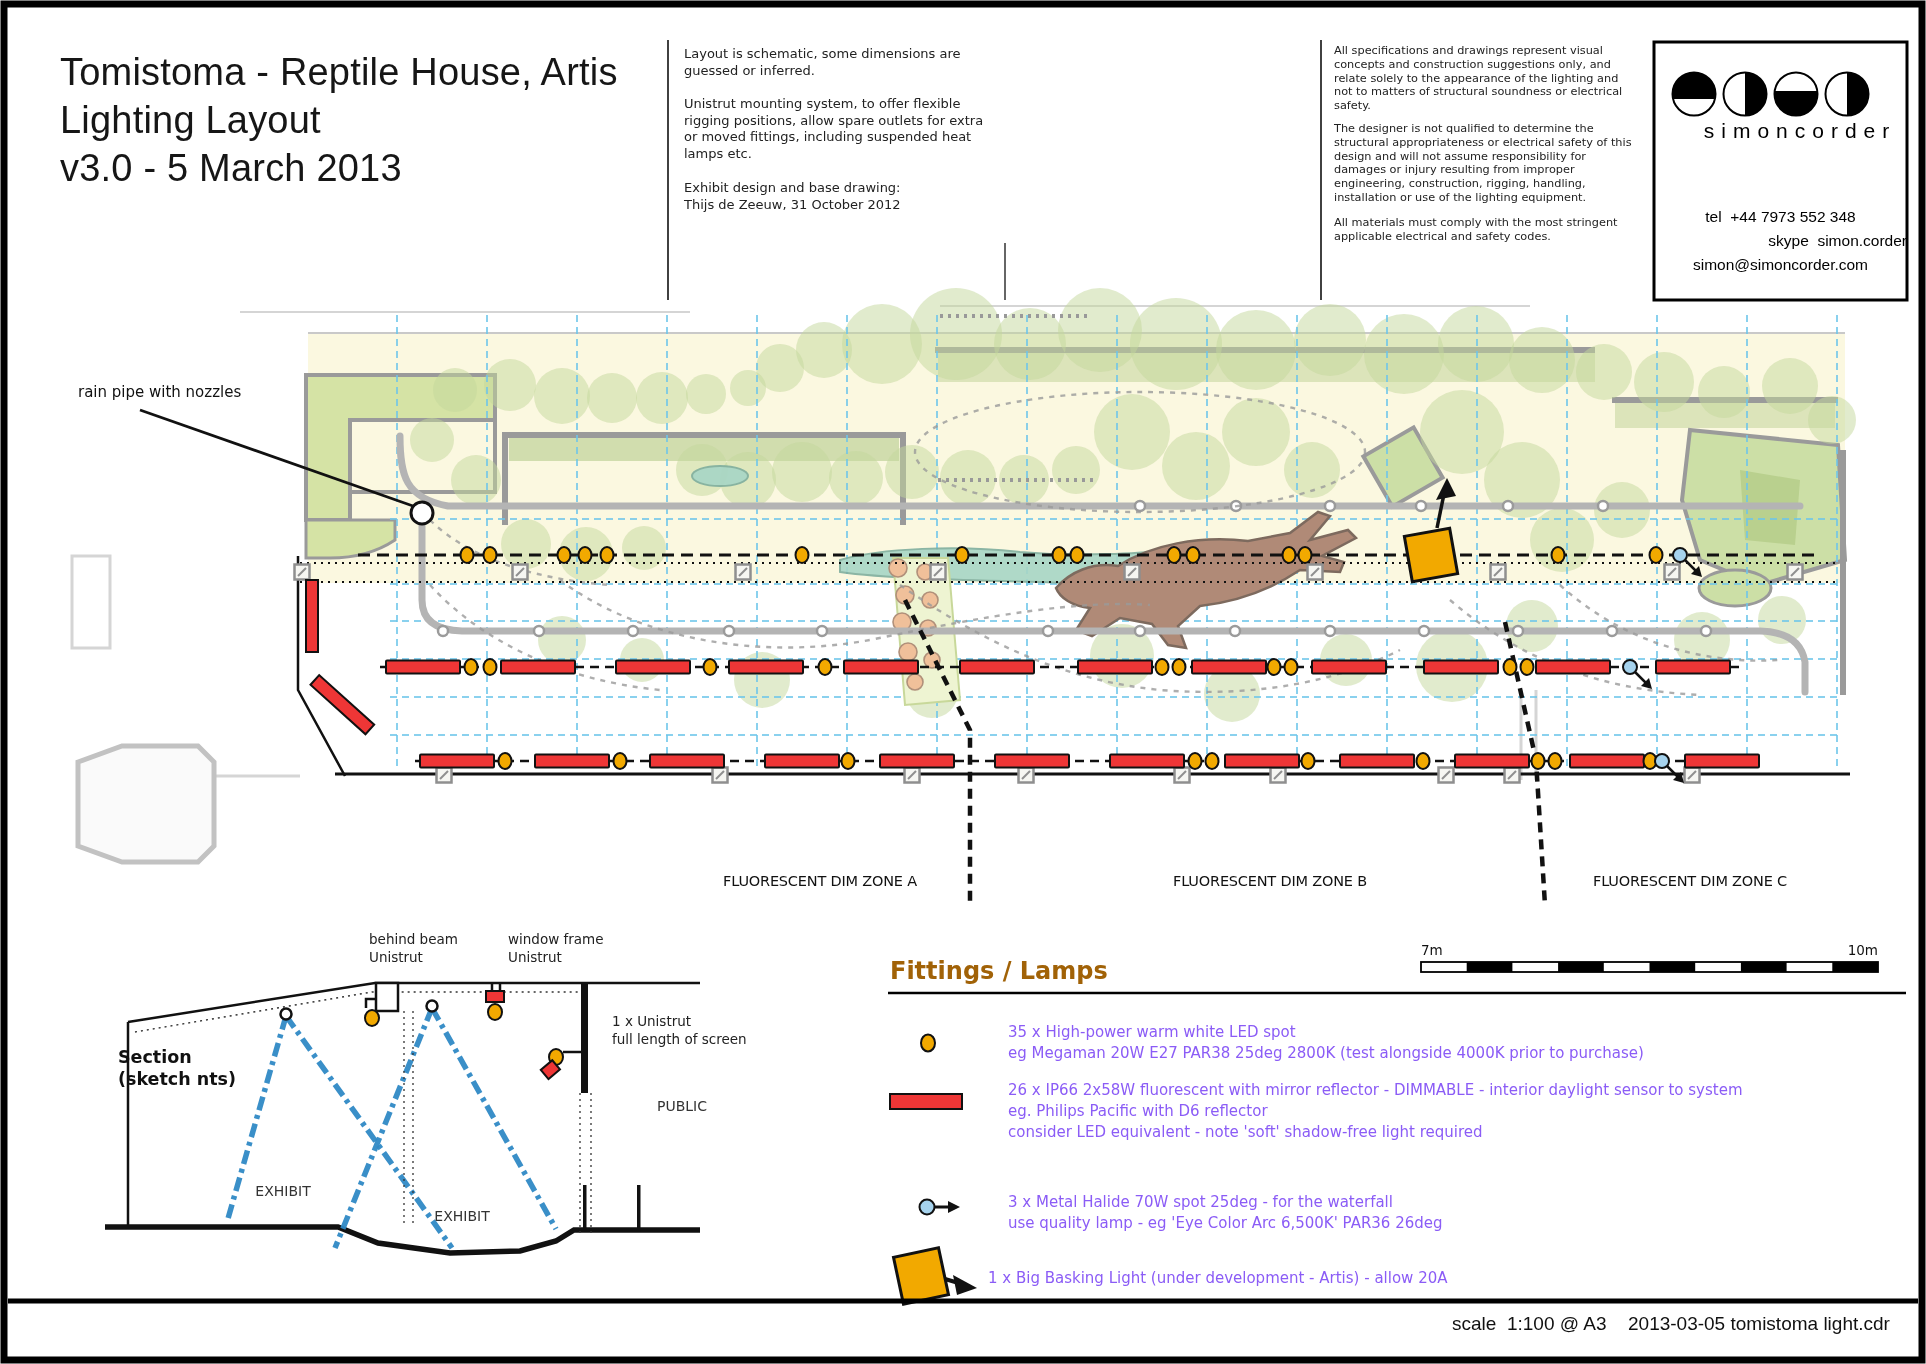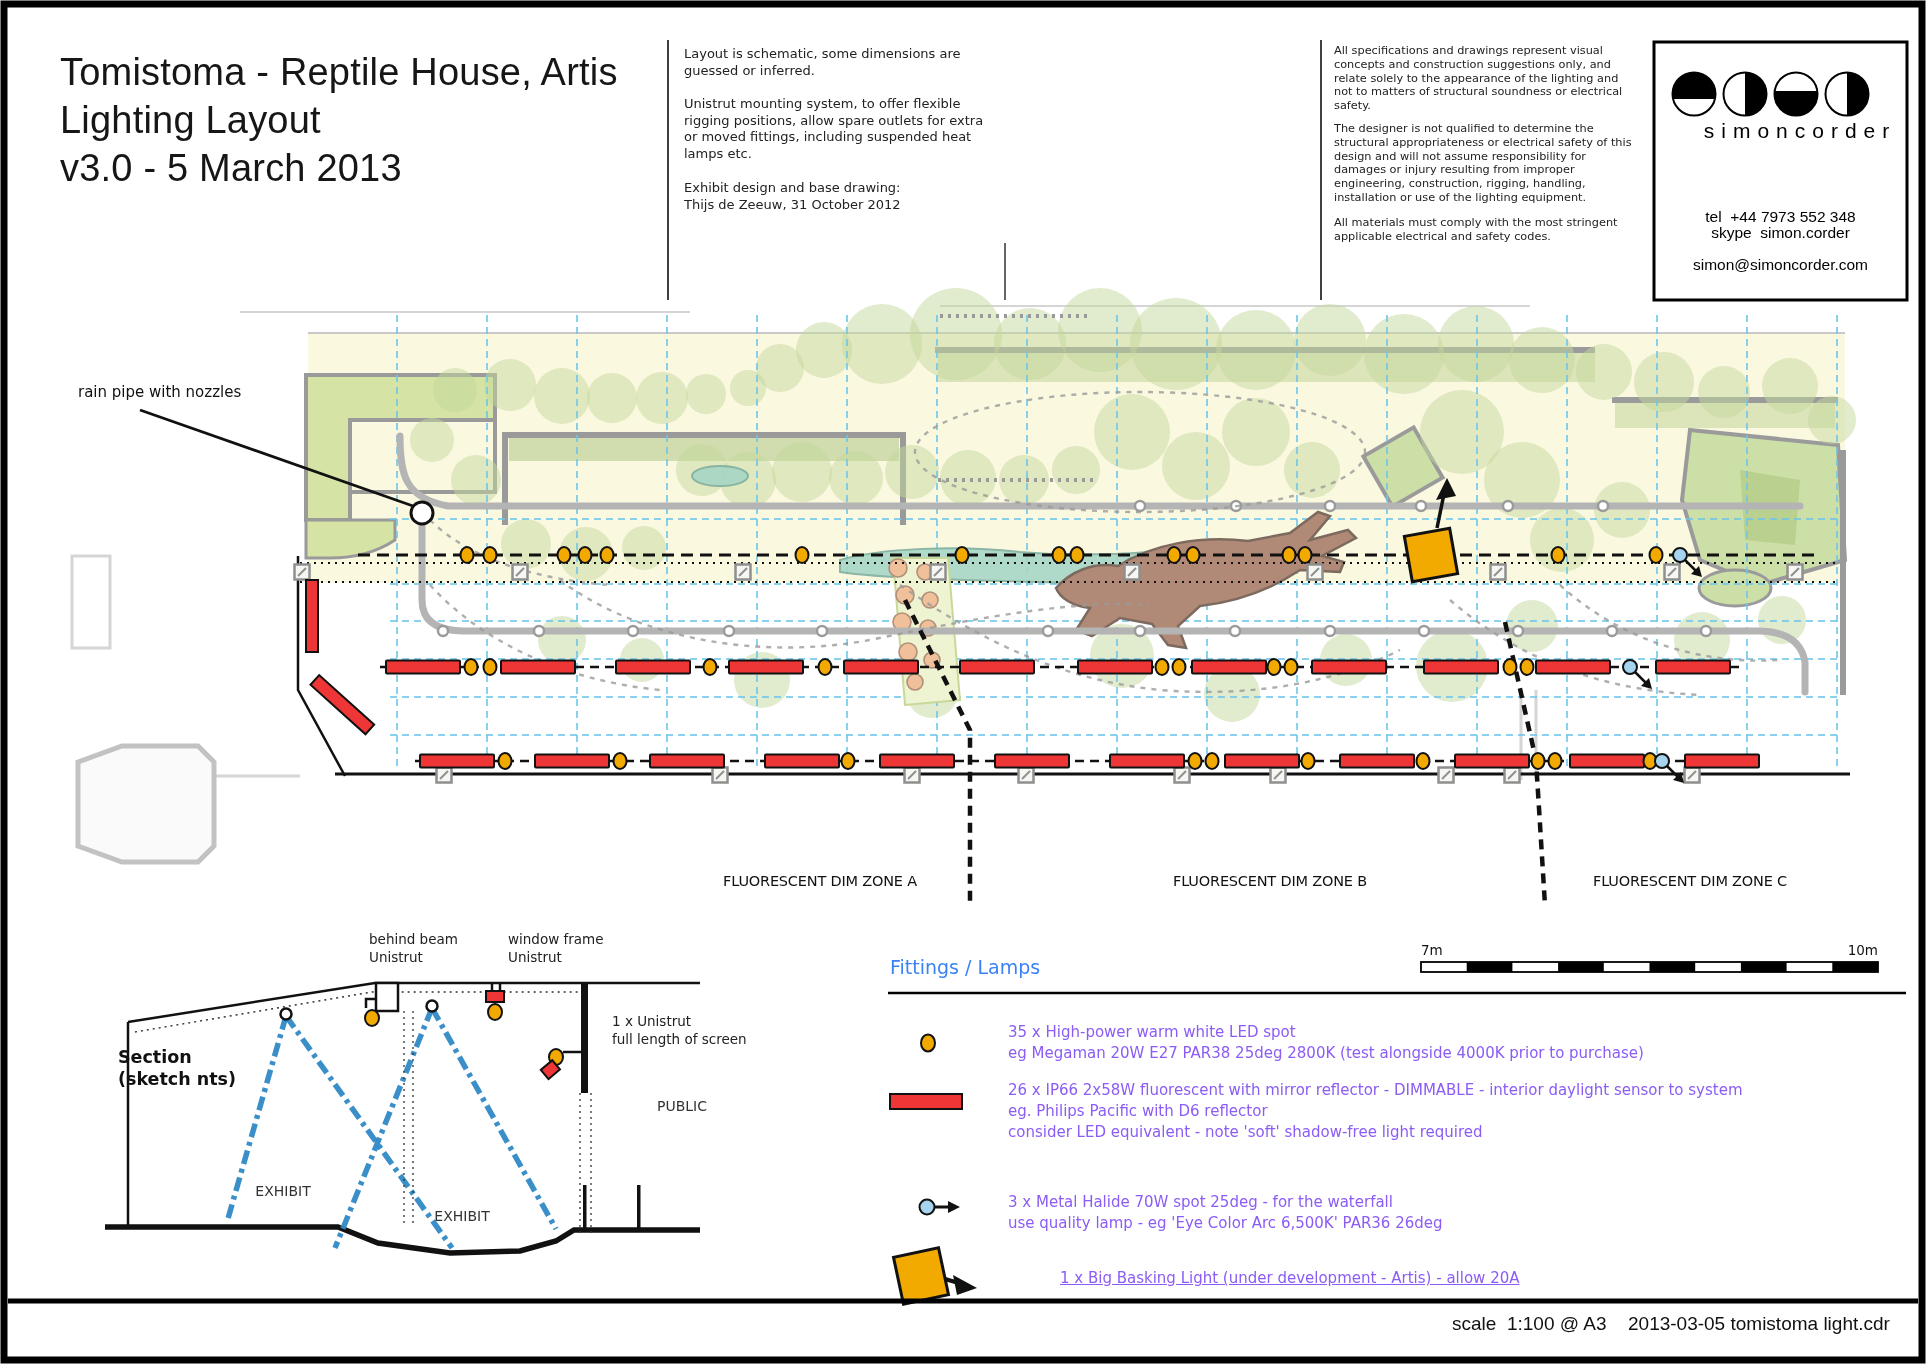--- a/index.html
+++ b/index.html
@@ -10,21 +10,21 @@
   .title{font-family:"Liberation Sans",sans-serif;font-size:38px;line-height:48px;color:#161616;letter-spacing:.2px;}
   .notes{font-size:13px;line-height:16.5px;color:#222;}
   .disc{font-size:11.3px;line-height:13.8px;color:#222;}
   .brand{font-family:"Liberation Sans",sans-serif;font-size:21px;letter-spacing:7px;color:#000;text-align:center;}
   .contact{font-family:"Liberation Sans",sans-serif;font-size:15.5px;color:#000;text-align:center;width:253px;}
   .planlabel{font-size:15px;color:#111;}
   .zone{font-size:14.5px;color:#111;transform:translateX(-50%);letter-spacing:-.2px;}
   .seclab{font-size:13.5px;line-height:18px;color:#222;}
   .sectitle{font-size:17.5px;line-height:22px;font-weight:bold;color:#111;}
   .secroom{font-size:14px;color:#333;transform:translateX(-50%);}
-  .legtitle{font-size:19px;font-weight:normal;color:#3b82f6;}
+  .legtitle{font-size:24px;font-weight:bold;color:#a16207;}
   .legitem{font-size:15px;line-height:21px;color:#8b5cf6;}
   .scalelab{font-size:13.5px;color:#111;}
   .footer{font-family:"Liberation Sans",sans-serif;font-size:19px;color:#111;}
   
   .grid{stroke:#6ec6ea;stroke-width:2;stroke-dasharray:7 5;opacity:.8;}
   .tree{fill:#c3d79b;opacity:.5;}
   .led{fill:#f2a900;stroke:#111;stroke-width:2;}
   .bar{fill:#ee3636;stroke:#111;stroke-width:2;}
   .mh{fill:#a6d3ee;stroke:#111;stroke-width:2;}
   .node{fill:#ffffff;stroke:#9b9b9b;stroke-width:2.5;}
@@ -481,21 +481,21 @@
 structural appropriateness or electrical safety of this
 design and will not assume responsibility for
 damages or injury resulting from improper
 engineering, construction, rigging, handling,
 installation or use of the lighting equipment.</div>
   <div class="txt disc" style="left:1334px;top:216px;">All materials must comply with the most stringent
 applicable electrical and safety codes.</div>
 
   <div class="txt brand" style="left:1654px;top:118px;width:292px;">simoncorder</div>
   <div class="txt contact" style="left:1654px;top:207px;">tel  +44 7973 552 348</div>
-  <div class="txt contact" style="left:1654px;top:223px;">skype  simon.corder</div>
+  <div class="txt contact" style="left:1654px;top:231px;text-align:right;">skype  simon.corder</div>
   <div class="txt contact" style="left:1654px;top:255px;">simon@simoncorder.com</div>
 
   <div class="txt planlabel" style="left:78px;top:383px;">rain pipe with nozzles</div>
 
   <div class="txt zone" style="left:820px;top:872px;">FLUORESCENT DIM ZONE A</div>
   <div class="txt zone" style="left:1270px;top:872px;">FLUORESCENT DIM ZONE B</div>
   <div class="txt zone" style="left:1690px;top:872px;">FLUORESCENT DIM ZONE C</div>
 
   <div class="txt seclab" style="left:363px;top:930px;margin-left:6px;">behind beam
 Unistrut</div>
@@ -510,21 +510,21 @@
 full length of screen</div>
 
   <div class="txt legtitle" style="left:890px;top:956px;">Fittings / Lamps</div>
   <div class="txt legitem" style="left:1008px;top:1022px;">35 x High-power warm white LED spot
 eg Megaman 20W E27 PAR38 25deg 2800K (test alongside 4000K prior to purchase)</div>
   <div class="txt legitem" style="left:1008px;top:1080px;">26 x IP66 2x58W fluorescent with mirror reflector - DIMMABLE - interior daylight sensor to system
 eg. Philips Pacific with D6 reflector
 consider LED equivalent - note 'soft' shadow-free light required</div>
   <div class="txt legitem" style="left:1008px;top:1192px;">3 x Metal Halide 70W spot 25deg - for the waterfall
 use quality lamp - eg 'Eye Color Arc 6,500K' PAR36 26deg</div>
-  <div class="txt legitem" style="left:1060px;top:1268px;text-decoration:underline;">1 x Big Basking Light (under development - Artis) - allow 20A</div>
+  <div class="txt legitem" style="left:988px;top:1268px;">1 x Big Basking Light (under development - Artis) - allow 20A</div>
 
   <div class="txt scalelab" style="left:1421px;top:942px;">7m</div>
   <div class="txt scalelab" style="left:1830px;top:942px;width:48px;text-align:right;">10m</div>
 
   <div class="txt footer" style="left:1452px;top:1312px;">scale  1:100 @ A3</div>
   <div class="txt footer" style="left:1628px;top:1312px;">2013-03-05 tomistoma light.cdr</div>
 
 </div>
 
 </body></html>

